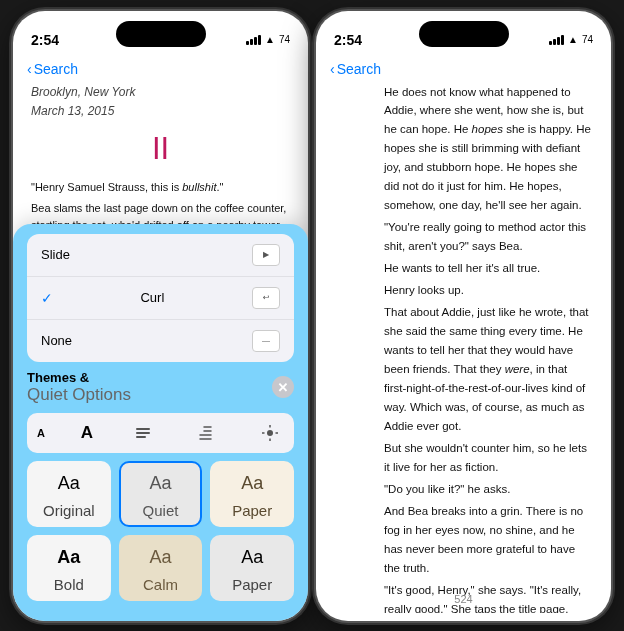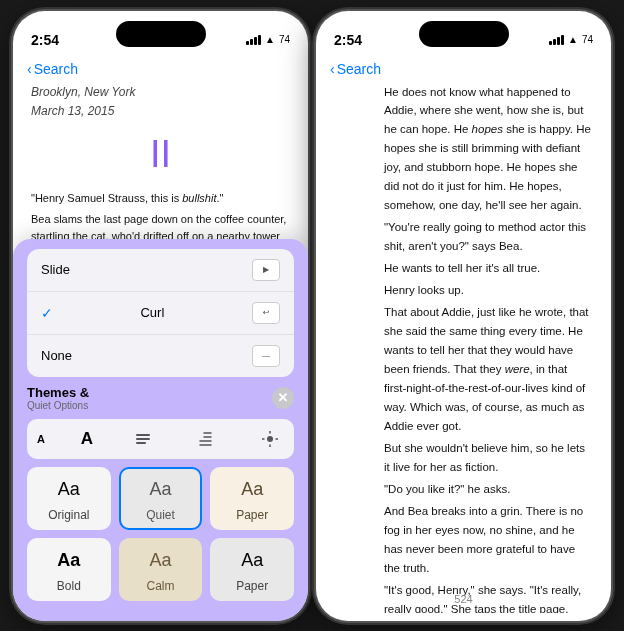--- a/index.html
+++ b/index.html
@@ -102,40 +102,40 @@
       text-align: left;
       font-style: italic;
       font-size: 12px;
       color: #444;
       margin-bottom: 4px;
       line-height: 1.6;
     }
 
     .chapter-num {
       text-align: center;
-      font-size: 38px;
+      font-size: 31px;
       font-weight: 300;
-      color: #8b5cf6;
+      color: #be185d;
       margin-bottom: 6px;
     }
 
     .book-paragraph {
       margin-bottom: 4px;
       font-size: 11px;
       line-height: 1.55;
       color: #111;
     }
 
     
     .overlay-panel {
       position: absolute;
       bottom: 0;
       left: 0;
       right: 0;
-      background: #c4b5fd;
+      background: #7dd3fc;
       border-radius: 18px 18px 0 0;
       padding: 10px 14px 20px;
       box-shadow: 0 -4px 20px rgba(0,0,0,0.15);
       z-index: 60;
     }
 
     
     .transition-menu {
       background: #f2f2f7;
       border-radius: 12px;
@@ -241,21 +241,21 @@
       gap: 8px;
       border: 2px solid transparent;
       cursor: pointer;
     }
 
     .theme-card.selected {
       border-color: #007AFF;
     }
 
     .theme-card-label {
-      font-size: 12px;
+      font-size: 15px;
       color: #444;
     }
 
     .theme-sample {
       font-size: 18px;
       font-weight: 500;
       color: #000;
     }
 
     .theme-card.quiet {
@@ -417,21 +417,21 @@
             <span style="font-size:8px; color:#555;">—</span>
           </div>
         </div>
       </div>
 
       <div class="themes-header">
         <div>
           <div class="themes-title">
             <span>Themes &amp;</span>
           </div>
-          <div style="font-size:10px; color:#666;">Quiet Options</div>
+          <div style="font-size:17px; color:#666;">Quiet Options</div>
         </div>
         <div class="close-btn">✕</div>
       </div>
 
       <div class="font-size-row">
         <span style="font-size:11px; font-weight:600; color:#000;">A</span>
         <span style="font-size:17px; font-weight:600; color:#000;">A</span>
         <div class="icon-row-btn">
           <svg width="18" height="18" viewBox="0 0 18 18" fill="none">
             <rect x="2" y="4" width="14" height="2" rx="1" fill="#555"></rect>
@@ -511,21 +511,21 @@
       </span>
     </div>
 
     <div class="phone2-content">
       <div class="reading-text">
         <p>He does not know what happened to Addie, where she went, how she is, but he can hope. He <em>hopes</em> she is happy. He hopes she is still brimming with defiant joy, and stubborn hope. He hopes she did not do it just for him. He hopes, somehow, one day, he'll see her again.</p>
         <p>"You're really going to method actor this shit, aren't you?" says Bea.</p>
         <p>He wants to tell her it's all true.</p>
         <p>Henry looks up.</p>
         <p>That about Addie, just like he wrote, that she said the same thing every time. He wants to tell her that they would have been friends. That they <em>were</em>, in that first-night-of-the-rest-of-our-lives kind of way. Which was, of course, as much as Addie ever got.</p>
-        <p>But she wouldn't believe him, so he lets it live for her as fiction.</p>
+        <p>But she wouldn't counter him, so he lets it live for her as fiction.</p>
         <p>"Do you like it?" he asks.</p>
         <p>And Bea breaks into a grin. There is no fog in her eyes now, no shine, and he has never been more grateful to have the truth.</p>
         <p>"It's good, Henry," she says. "It's really, really good." She taps the title page. "Just make sure you thank me in the acknowledgments."</p>
         <p>"What?"</p>
         <p>"My thesis. Remember? I wanted to do it <em>on</em> the girl in those pieces. The ghost in the  still. That's her, isn't it?"</p>
 
       </div>
     </div>
 
     <div class="page-num">524</div>

